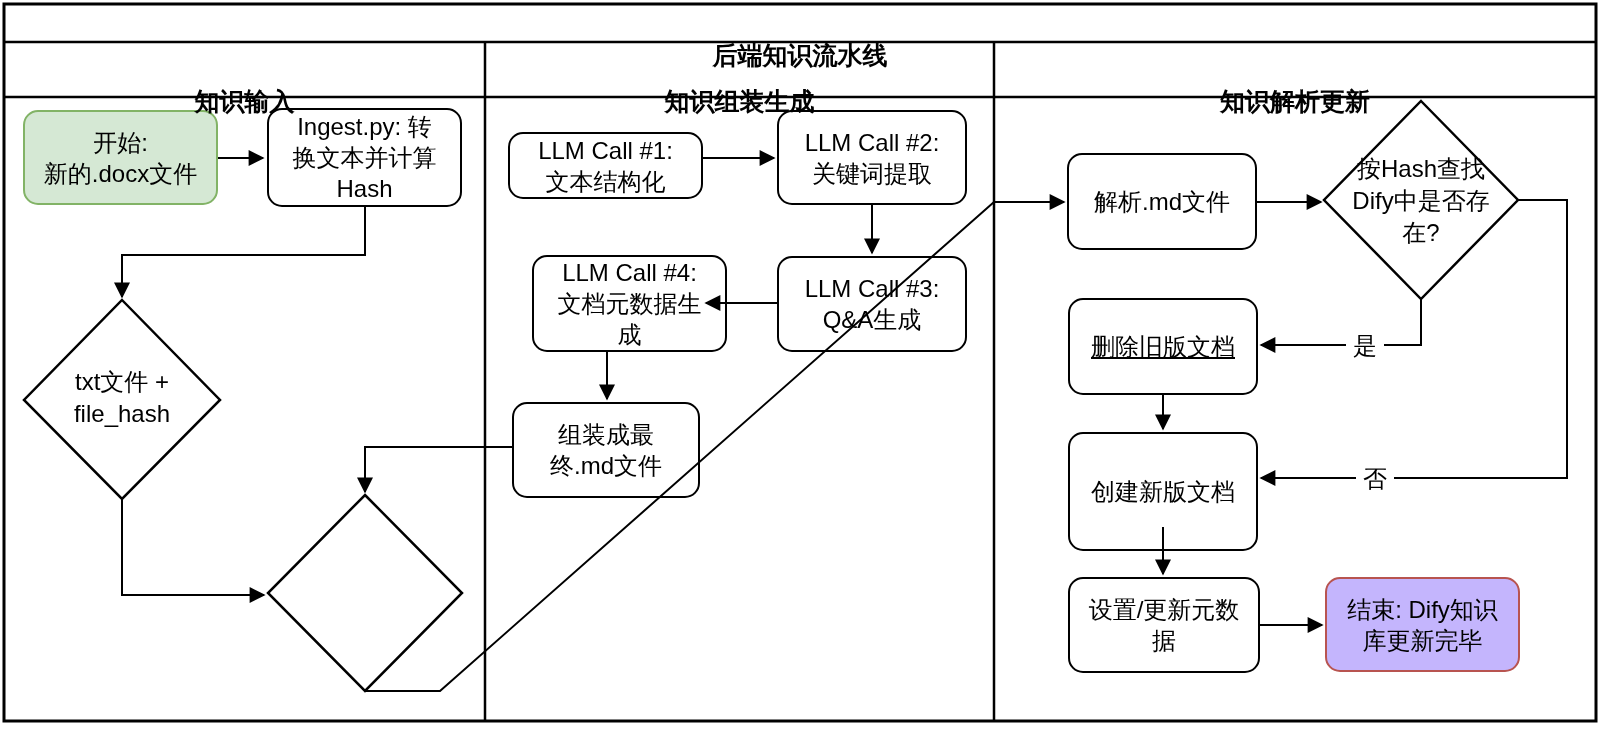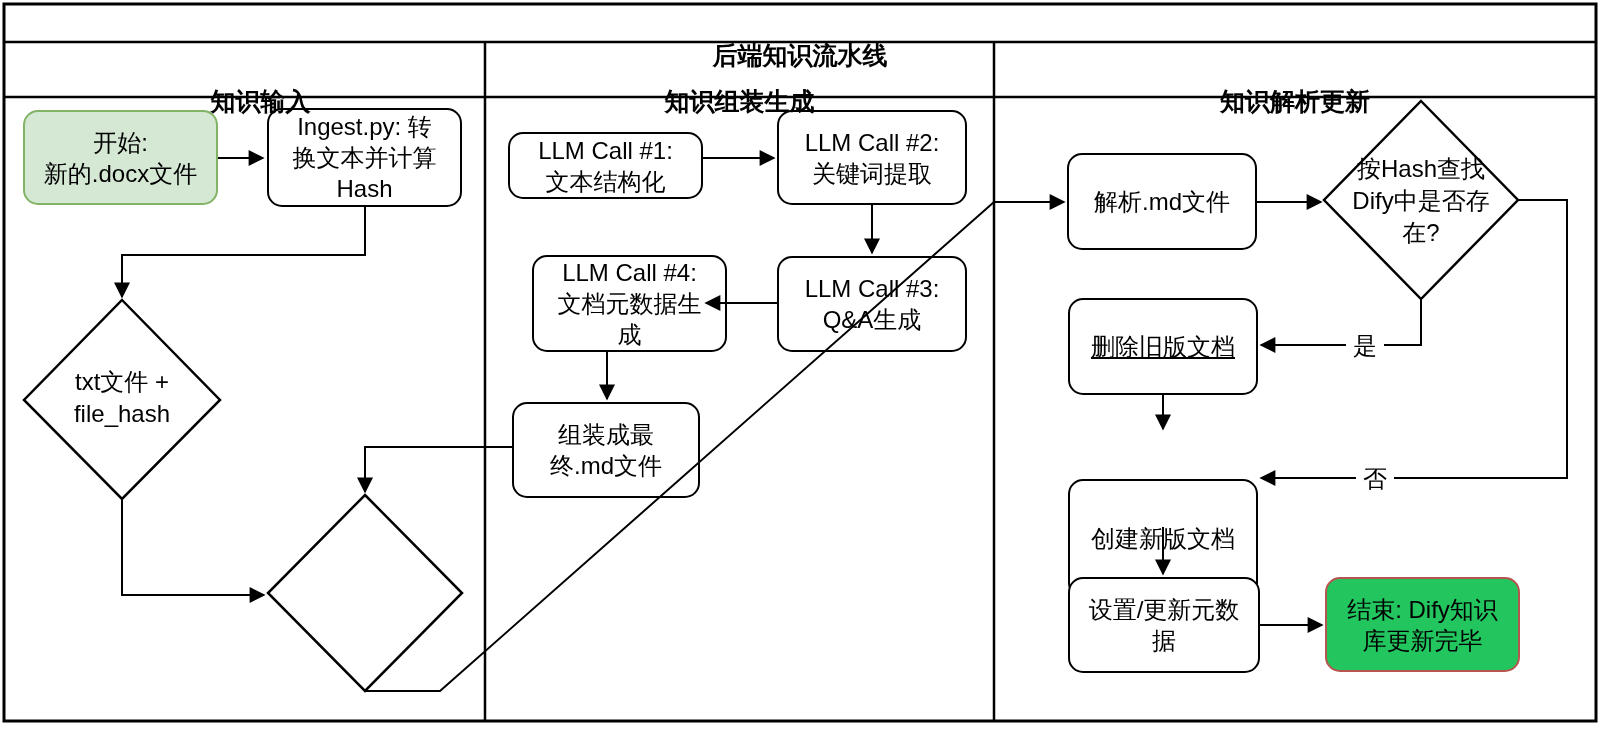--- a/index.html
+++ b/index.html
@@ -11,21 +11,21 @@
   svg.layer { pointer-events:none; }
   .node {
     position:absolute; box-sizing:border-box;
     display:flex; align-items:center; justify-content:center;
     text-align:center; white-space:pre-line;
     font-size:24px; line-height:31px;
     background:#ffffff; border:2.5px solid #000000; border-radius:15px;
     z-index:1; padding:2px 6px;
   }
   .node.start-node { background:#d5e8d4; border-color:#82b366; }
-  .node.end-node   { background:#22c55e; border-color:#b85450; }
+  .node.end-node   { background:#c4b5fd; border-color:#b85450; }
   .dlabel {
     position:absolute; display:flex; align-items:center; justify-content:center;
     text-align:center; white-space:pre-line; font-size:24px; line-height:32px;
     z-index:3;
   }
   .hdr {
     position:absolute; display:flex; align-items:center; justify-content:center;
     font-weight:bold; font-size:25px; z-index:3; text-align:center;margin-top:32px;
   }
   .elabel {
@@ -58,21 +58,21 @@
 文档元数据生
 成</div>
 
   <div class="node" style="left:512px; top:402px; width:188px; height:96px;">组装成最
 终.md文件</div>
 
   <div class="node" style="left:1067px; top:153px; width:190px; height:97px;text-align:center;">解析.md文件</div>
 
   <div class="node" style="left:1068px; top:298px; width:190px; height:97px;text-decoration:underline;">删除旧版文档</div>
 
-  <div class="node" style="left:1068px; top:432px; width:190px; height:119px;margin-top:47px;">创建新版文档</div>
+  <div class="node" style="left:1068px; top:432px; width:190px; height:119px;">创建新版文档</div>
 
   <div class="node" style="left:1068px; top:577px; width:192px; height:96px;">设置/更新元数
 据</div>
 
   <div class="node end-node" style="left:1325px; top:577px; width:195px; height:95px;">结束: Dify知识
 库更新完毕</div>
 
   <svg class="layer" viewBox="0 0 1600 729" style="z-index:2;">
     <defs>
       <marker id="ah" viewBox="0 0 10 10" refX="9" refY="5" markerWidth="9" markerHeight="8" orient="auto-start-reverse">
@@ -107,21 +107,21 @@
     </g>
 
     <g stroke="#000" stroke-width="2.5" fill="#ffffff">
       <polygon points="122,300 220,400 122,499 24,400"></polygon>
       <polygon points="365,495 462,593 365,691 268,593"></polygon>
       <polygon points="1421,101 1518,200 1421,299 1324,200"></polygon>
     </g>
   </svg>
 
   <div class="hdr" style="left:4px; top:4px; width:1592px; height:38px;">后端知识流水线</div>
-  <div class="hdr" style="left:20px; top:42px; width:481px; height:55px;">知识输入</div>
+  <div class="hdr" style="left:4px; top:42px; width:481px; height:55px;">知识输入</div>
   <div class="hdr" style="left:485px; top:42px; width:509px; height:55px;">知识组装生成</div>
   <div class="hdr" style="left:994px; top:42px; width:602px; height:55px;">知识解析更新</div>
 
   <div class="dlabel" style="left:37px; top:348px; width:170px; height:100px;">txt文件 +
 file_hash</div>
   <div class="dlabel" style="left:1336px; top:150px; width:170px; height:102px;">按Hash查找
 Dify中是否存
 在?</div>
 
   <div class="elabel" style="left:1346px; top:330px; width:34px; height:31px;">是</div>

